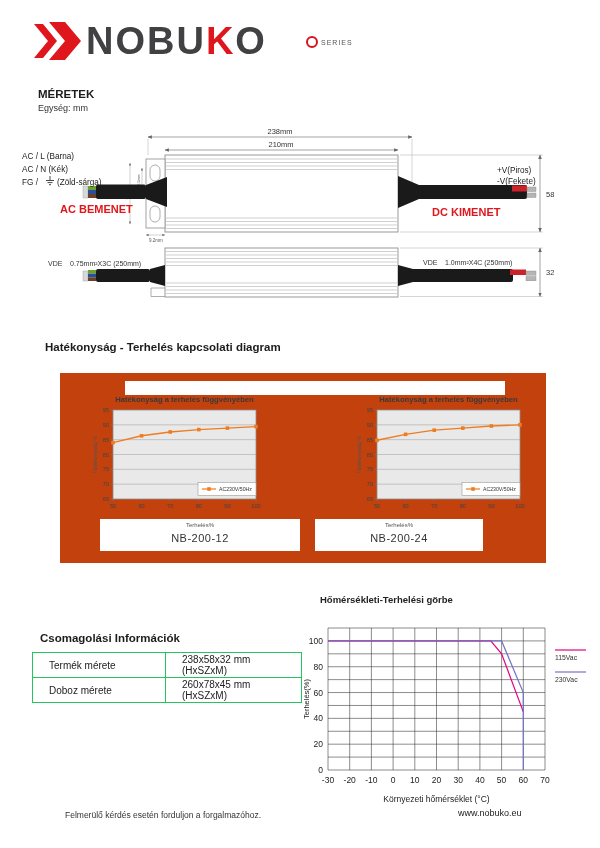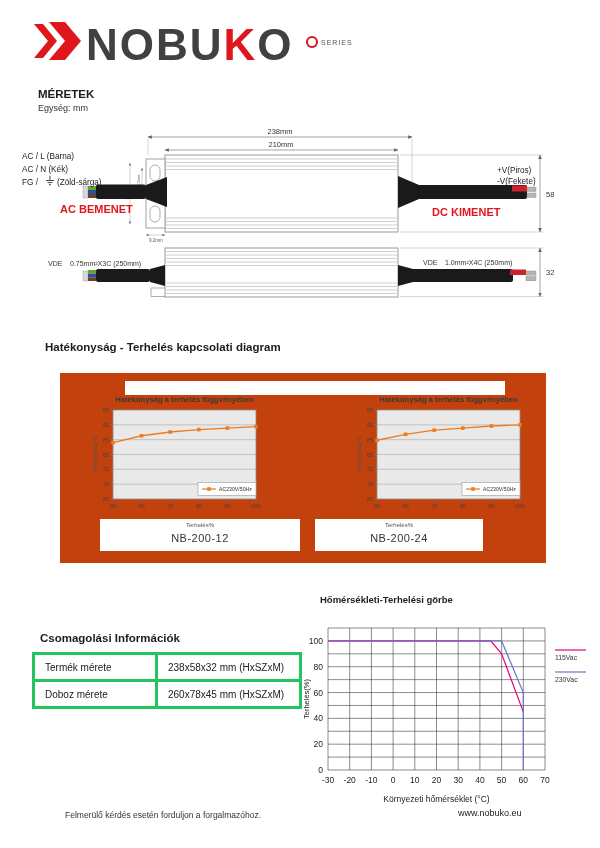--- a/index.html
+++ b/index.html
@@ -1,35 +1,35 @@
 <!DOCTYPE html>
 <html><head>
 <meta charset="utf-8">
 <style>
   html,body{margin:0;padding:0;background:#fff;}
   #page{position:relative;width:600px;height:848px;background:#fff;overflow:hidden;
         font-family:"Liberation Sans",sans-serif;color:#222;}
   .abs{position:absolute;}
   
-  #brand{left:86px;top:20px;font-size:44px;font-weight:bold;letter-spacing:2px;color:#414143;}
+  #brand{left:86px;top:20px;font-size:38px;font-weight:bold;letter-spacing:2px;color:#414143;}
   #brand .accent{color:#e0161d;}
   #series{left:306px;top:36px;display:flex;align-items:center;gap:3px;}
   .ring{width:8px;height:8px;border:2.5px solid #d6121b;border-radius:50%;}
   #series span{font-size:7px;color:#555;letter-spacing:1px;}
   
   .h1{font-weight:bold;font-size:11.5px;color:#1c1c1c;}
   .small{font-size:9px;color:#333;}
   
   #effpanel{left:60px;top:373px;width:486px;height:190px;background:#c2410c;}
   #effpanel .wstrip{position:absolute;background:#fff;}
   .xlab{font-size:6px;color:#555;text-align:center;margin-top:3px;}
   .model{font-size:11px;color:#333;text-align:center;margin-top:4px;letter-spacing:.5px;}
   
   .pk-table{border-collapse:collapse;width:270px;font-size:10px;color:#222;}
-  .pk-table td{border:3px solid #22c55e;height:24.2px;padding:0 10px;}
+  .pk-table td{border:1px solid #22c55e;height:24.2px;padding:0 16px;}
   .pk-table td.pk-label{width:100px;}
   
   #temp-title{left:320px;top:594px;width:230px;text-align:left;font-size:9.5px;font-weight:bold;color:#222;}
   
   #foot-l{left:65px;top:810px;font-size:8.5px;color:#333;}
   #foot-r{left:458px;top:808px;font-size:9px;color:#222;}
   svg text{font-family:"Liberation Sans",sans-serif;}
 </style>
 </head>
 <body>

